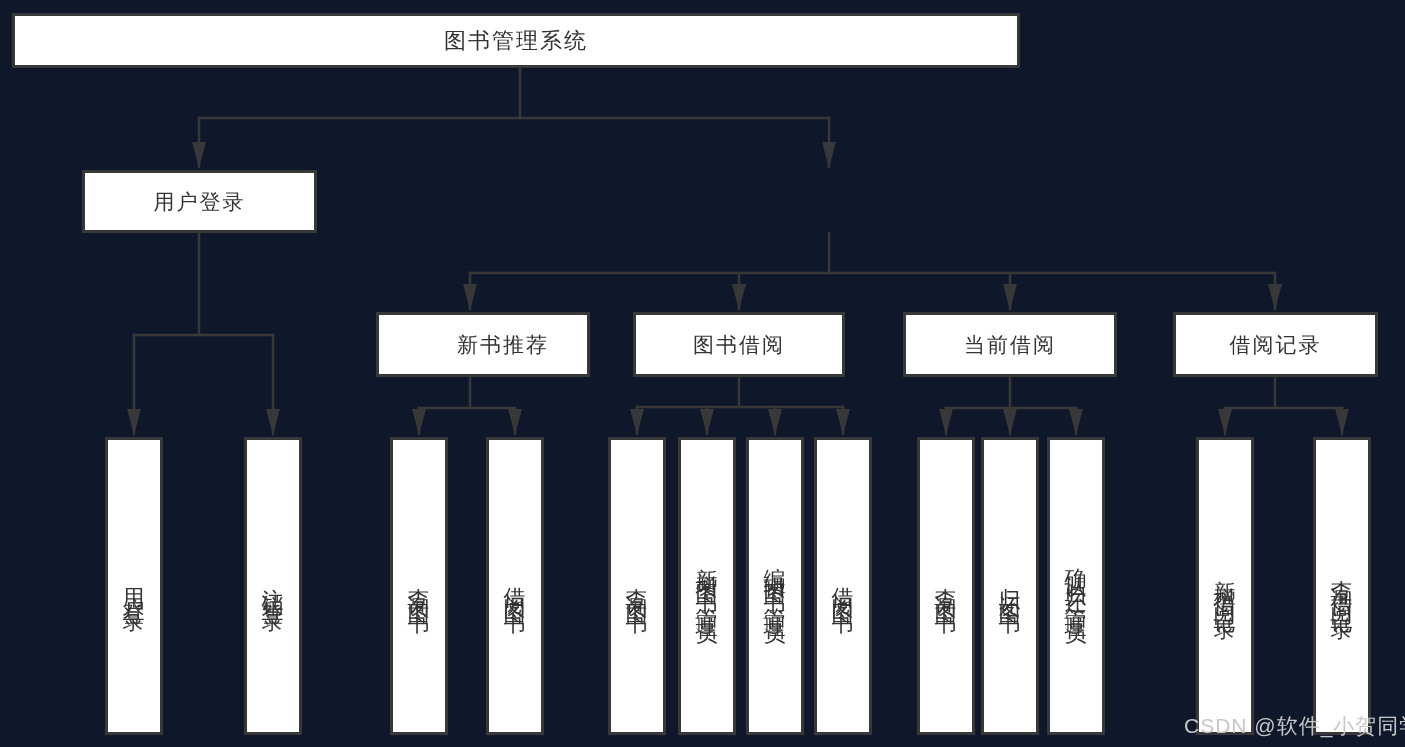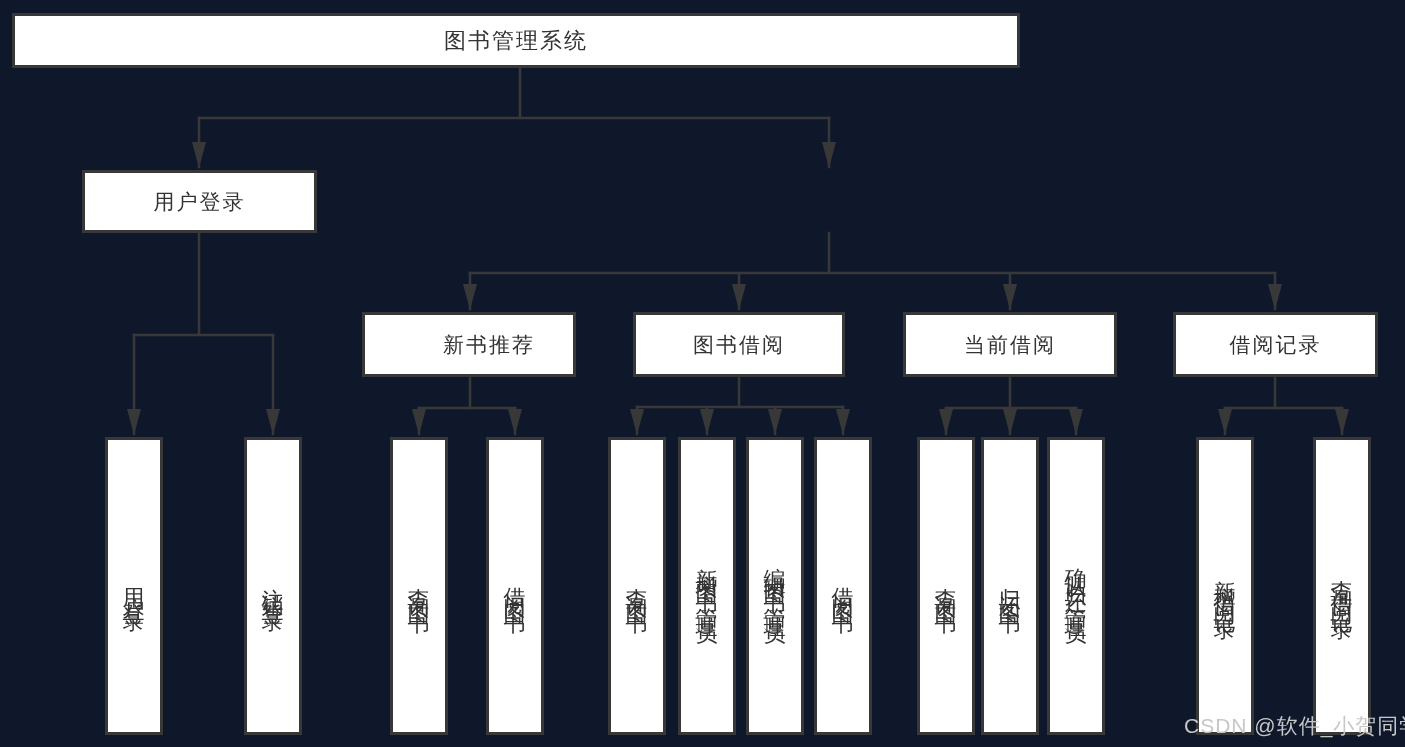--- a/index.html
+++ b/index.html
@@ -117,21 +117,21 @@
   </svg>
 
   <div class="box root-box" style="left:12px; top:13px; width:1008px; height:55px;">
     <span>图书管理系统</span>
   </div>
 
   <div class="box h-box" style="left:82px; top:170px; width:235px; height:63px;">
     <span>用户登录</span>
   </div>
 
-  <div class="box h-box" style="left:362px; top:312px; width:214px; height:65px;padding-left:40px;">
+  <div class="box h-box" style="left:376px; top:312px; width:214px; height:65px;padding-left:40px;">
     <span>新书推荐</span>
   </div>
   <div class="box h-box" style="left:903px; top:312px; width:214px; height:65px;">
     <span>当前借阅</span>
   </div>
   <div class="box h-box" style="left:633px; top:312px; width:212px; height:65px;">
     <span>图书借阅</span>
   </div>
   <div class="box h-box" style="left:1173px; top:312px; width:205px; height:65px;">
     <span>借阅记录</span>

